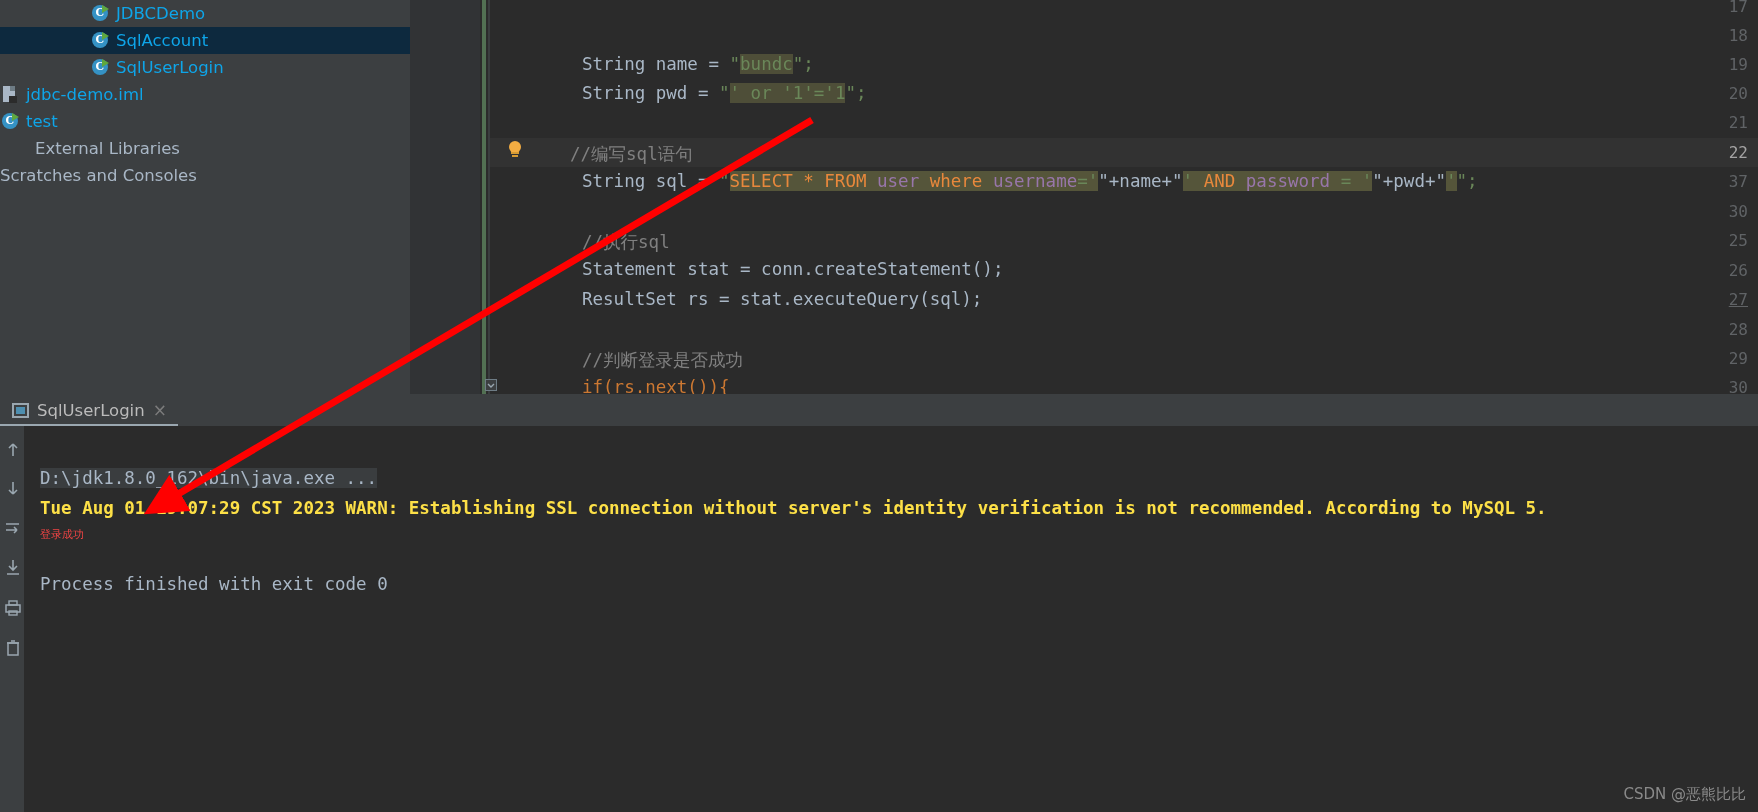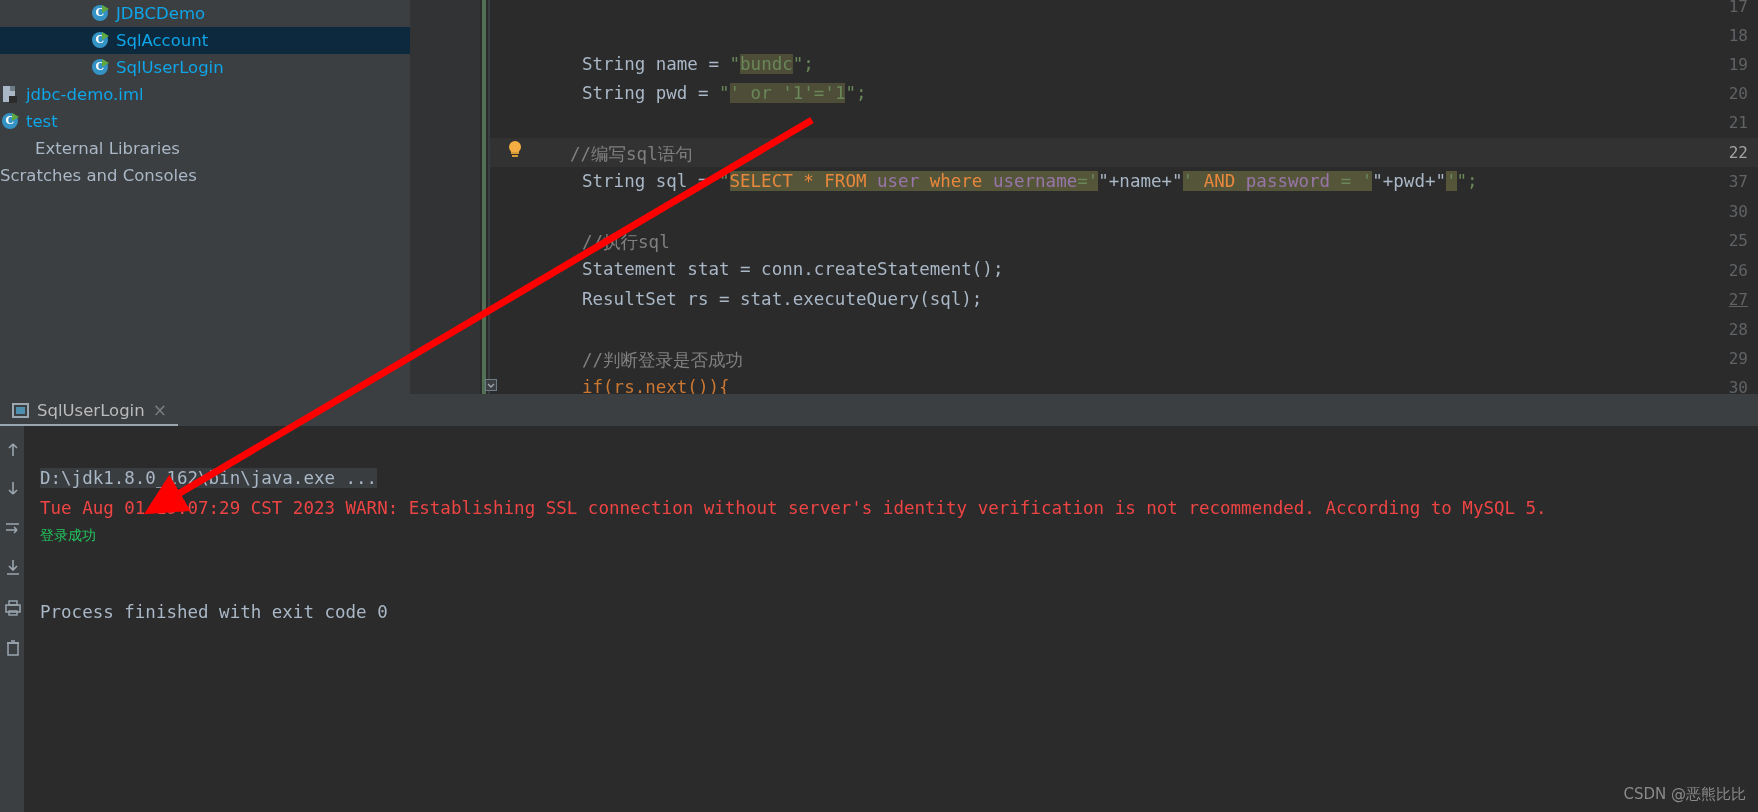--- a/index.html
+++ b/index.html
@@ -168,22 +168,22 @@
 
   .console-body {
     position: absolute; left: 24px; top: 32px; width: 1734px; height: 386px;
     background: #2b2b2b;
   }
   .con-line {
     position: absolute; left: 16px; white-space: pre;
     font-family: "DejaVu Sans Mono", monospace; font-size: 17.5px;
   }
   .con-cmd { color: #a9b7c6; background: #3a3d3f; }
-  .con-warn { color: #ef4444; }
-  .con-out { color: #22c55e; font-family: "DejaVu Sans", sans-serif; font-size: 14px; }
+  .con-warn { color: #fde047; font-weight: bold; }
+  .con-out { color: #ef4444; font-family: "DejaVu Sans", sans-serif; font-size: 11px; }
   .con-exit { color: #a9b7c6; }
 
   .annotation {
     position: absolute; left: 762px; top: 566px;
     color: #ffc000; font-size: 25px; font-weight: bold;
     font-family: "DejaVu Sans", sans-serif; white-space: pre;
   }
   .watermark {
     position: absolute; right: 12px; bottom: 8px;
     color: #8a8a8a; font-size: 15px; font-family: "DejaVu Sans", sans-serif;
@@ -359,21 +359,21 @@
             <rect x="5" y="5" width="10" height="12" fill="none" stroke="#9aa7b0" stroke-width="1.5"></rect>
             <path d="M4 5 L16 5 M8 3 L12 3" stroke="#9aa7b0" stroke-width="1.5" fill="none"></path>
           </svg>
       </div>
     </div>
 
     <div class="console-body">
       <div class="con-line con-cmd" style="top:42px;">D:\jdk1.8.0_162\bin\java.exe ...</div>
       <div class="con-line con-warn" style="top:72px;">Tue Aug 01 19:07:29 CST 2023 WARN: Establishing SSL connection without server's identity verification is not recommended. According to MySQL 5.</div>
       <div class="con-line con-out" style="top:101px;">登录成功</div>
-      <div class="con-line con-exit" style="top:176px;">Process finished with exit code 0</div>
+      <div class="con-line con-exit" style="top:148px;">Process finished with exit code 0</div>
 
       <div class="watermark">CSDN @恶熊比比</div>
     </div>
   </div>
 
   <svg class="arrow-layer" viewBox="0 0 1758 812">
     <defs>
       <marker id="arrowhead" markerWidth="6" markerHeight="6" refX="2" refY="3" orient="auto">
         <path d="M0,0 L6,3 L0,6 z" fill="#ff0000"></path>
       </marker>

